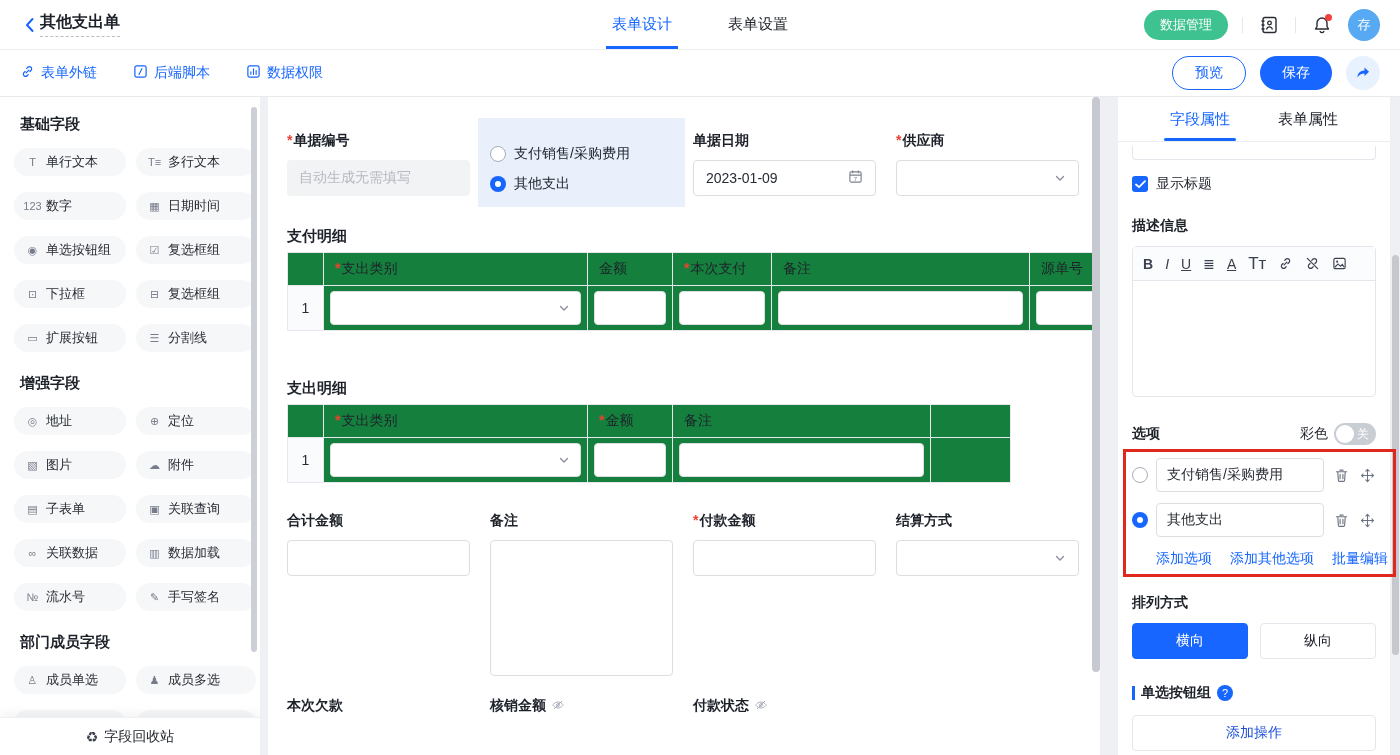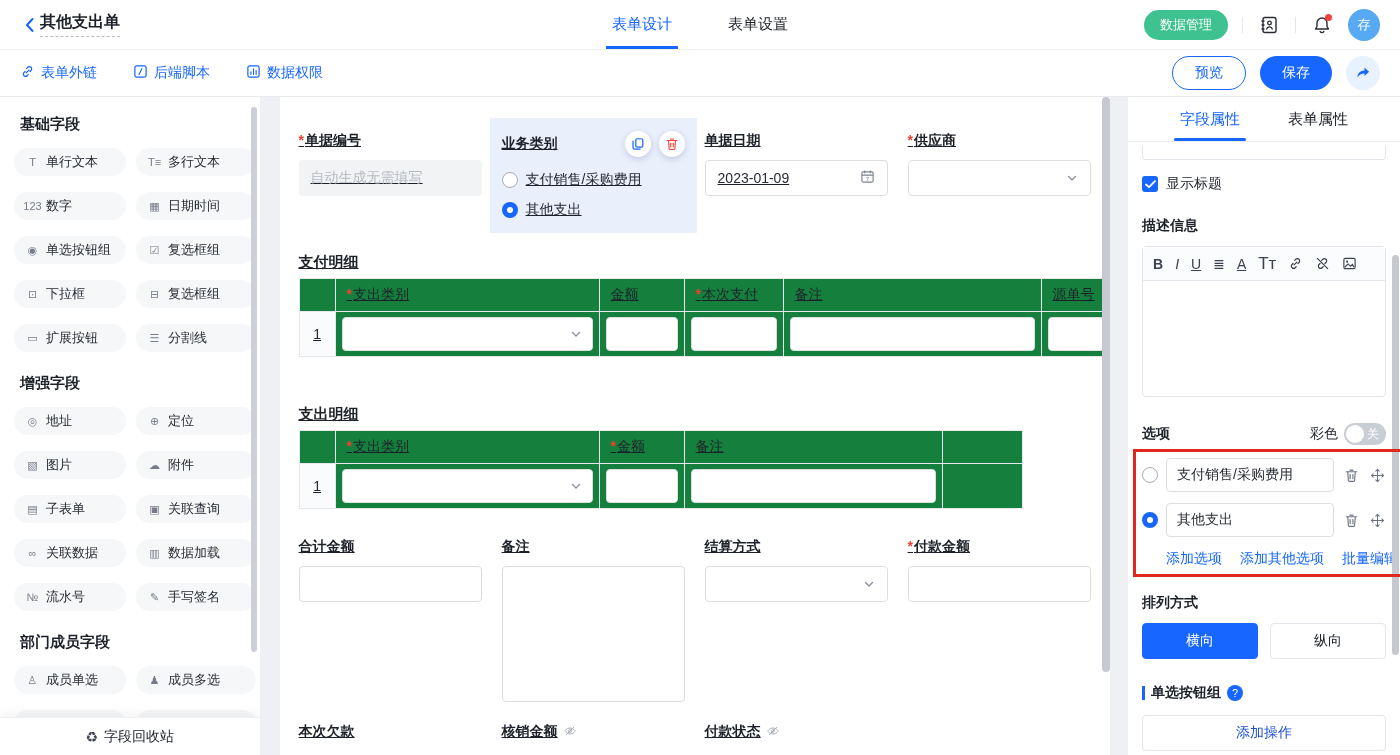--- a/index.html
+++ b/index.html
@@ -37,21 +37,21 @@
   .sidebar { width:260px; background:#fff; position:relative; padding:18px 24px 0 14px; overflow:hidden; }
   .sb-title { font-size:15px; font-weight:700; margin:0 0 14px 6px; }
   .sb-grid { display:grid; grid-template-columns:112px 120px; column-gap:10px; row-gap:16px; margin-bottom:22px; }
   .pill { height:28px; border-radius:14px; background:#f6f7f9; display:flex; align-items:center; padding:0 10px; font-size:13px; color:#272b33; cursor:pointer; white-space:nowrap; overflow:hidden; }
   .pill .pic { width:17px; margin-right:5px; color:#767c8b; font-size:11px; display:inline-flex; justify-content:center; flex:none; }
   .sb-scroll { position:absolute; right:3px; top:10px; width:6px; height:545px; border-radius:3px; background:#ccd0d6; }
   .sb-foot { position:absolute; left:0; right:0; bottom:0; height:38px; background:#fff; border-top:1px solid #eef0f2; box-shadow:0 -4px 10px rgba(0,0,0,.05); display:flex; align-items:center; justify-content:center; gap:6px; font-size:14px; cursor:pointer; }
   .sb-foot .ric { color:#3c414d; font-size:14px; }
 
   
-  .canvas { width:832px; margin-left:20px; background:#fff; position:relative; overflow:hidden; padding:35px 0 12px 19px;text-decoration:underline; }
+  .canvas { width:832px; margin-left:8px; background:#fff; position:relative; overflow:hidden; padding:35px 0 12px 19px; }
   .cv-scroll { position:absolute; right:0; top:0; width:8px; height:575px; background:#c6c9d0; border-radius:4px; }
   .frow { display:flex; gap:20px; align-items:flex-start; }
   .fcol { width:183px; flex:none; }
   .flabel { font-size:14px; font-weight:700; height:18px; margin-bottom:10px; display:flex; align-items:center; gap:5px; }
   .req::before { content:"*"; color:#f0402f; margin-right:1px; font-weight:700; }
   .inp { height:36px; border:1px solid #dcdee2; border-radius:4px; background:#fff; display:flex; align-items:center; padding:0 12px; font-size:14px; color:#272b33; }
   .inp.disabled { background:#f2f3f5; border:none; color:#b6bac1; }
   .inp.date { justify-content:space-between; }
   .sel { height:36px; border:1px solid #dcdee2; border-radius:4px; background:#fff; display:flex; align-items:center; justify-content:flex-end; padding:0 12px; }
   .txa { height:136px; border:1px solid #dcdee2; border-radius:4px; background:#fff; }
@@ -308,36 +308,20 @@
 
     <div class="frow">
       <div class="fcol">
         <div class="flabel">
             <span class="req">单据编号</span>
           </div>
         <div class="inp disabled">自动生成无需填写</div>
       </div>
       <div class="fcol">
         <div class="active-block">
-          <div class="ab-top">
-            <span class="ab-title">业务类别</span>
-            <span class="ab-icons">
-              <span class="circ">
-                  <svg width="14" height="14" viewBox="0 0 16 16">
-                    <rect x="5.5" y="2" width="8" height="9.5" rx="1.5" fill="none" stroke="#1666ff" stroke-width="1.4"></rect>
-                    <path d="M10.5 13.8H4.2A1.9 1.9 0 012.3 11.9V4.8" fill="none" stroke="#1666ff" stroke-width="1.4" stroke-linecap="round"></path>
-                  </svg>
-                </span>
-              <span class="circ">
-                  <svg width="14" height="14" viewBox="0 0 16 16">
-                    <path d="M2.5 4h11M6.3 2.3h3.4M4 4l.7 9.4a1 1 0 001 .9h4.6a1 1 0 001-.9L12 4M6.5 6.8v4.6M9.5 6.8v4.6" fill="none" stroke="#f2443c" stroke-width="1.3" stroke-linecap="round"></path>
-                  </svg>
-                </span>
-            </span>
-          </div>
           <div class="radio-rows" id="biz-options">
               <div class="radio-row">
                 <span class="radio"></span>
                 <span>支付销售/采购费用</span>
               </div>
               <div class="radio-row">
                 <span class="radio checked"></span>
                 <span>其他支出</span>
               </div>
             </div>
@@ -462,33 +446,33 @@
         <div class="inp"></div>
       </div>
       <div class="fcol">
         <div class="flabel">
             <span>备注</span>
           </div>
         <div class="txa"></div>
       </div>
       <div class="fcol">
         <div class="flabel">
+            <span class="req">付款金额</span>
+          </div>
+        <div class="inp"></div>
+      </div>
+      <div class="fcol">
+        <div class="flabel">
             <span>结算方式</span>
           </div>
         <div class="sel">
             <svg width="12" height="12" viewBox="0 0 12 12">
               <path d="M2.5 4.5L6 8l3.5-3.5" fill="none" stroke="#8a909c" stroke-width="1.4" stroke-linecap="round" stroke-linejoin="round"></path>
             </svg>
           </div>
-      </div>
-      <div class="fcol">
-        <div class="flabel">
-            <span class="req">付款金额</span>
-          </div>
-        <div class="inp"></div>
       </div>
     </div>
 
     <div class="frow row3" id="canvas-row3">
         <div class="fcol">
           <div class="flabel">
             <span>本次欠款</span>
           </div>
         </div>
         <div class="fcol">

